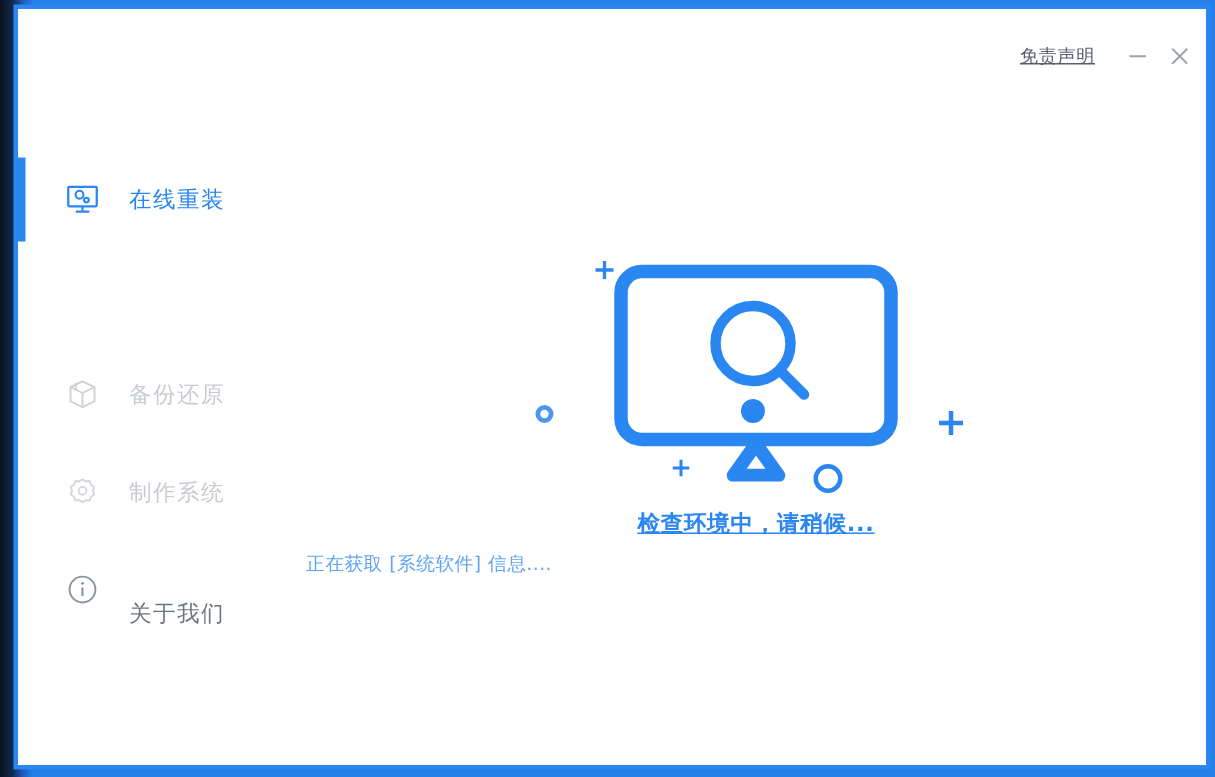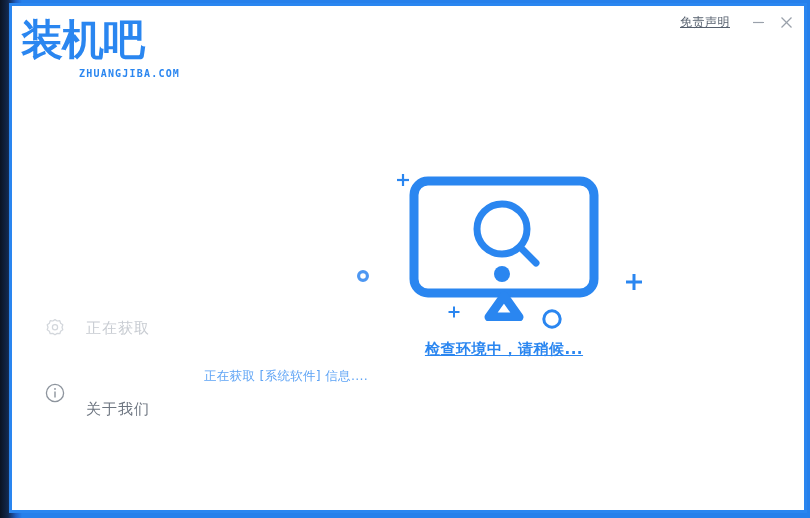--- a/index.html
+++ b/index.html
@@ -74,21 +74,21 @@
     left: 58px; top: 52px;
     font-family: "DejaVu Sans Mono", "Liberation Mono", monospace;
     font-size: 10px;
     font-weight: 700;
     color: #2a86f0;
     letter-spacing: 1.2px;
   }
 
   #titlebar-right {
     position: absolute;
-    right: 4px; top: 3px;
+    right: 4px; top: 18px;
     display: flex;
     align-items: center;
     height: 26px;
     justify-content: center;
   }
   #disclaimer-link {
     font-size: 12px;
     color: #555f6d;
     text-decoration: underline;
     cursor: pointer;
@@ -188,24 +188,20 @@
 
 <div id="app-window">
 
   <div id="frame-outer"></div>
   <div id="frame-blue"></div>
 
   <div id="client">
 
     <div id="titlebar">
 
-      <div id="logo">
-        <div id="logo-text">装机吧</div>
-        <div id="logo-sub">ZHUANGJIBA.COM</div>
-      </div>
 
       <div id="titlebar-right">
         <span id="disclaimer-link">免责声明</span>
 
         <span class="winbtn">
           <svg width="13" height="13" viewBox="0 0 13 13">
             <line x1="1" y1="6.5" x2="12" y2="6.5" stroke="#9aa1ab" stroke-width="1.2"></line>
           </svg>
         </span>
 
@@ -213,32 +209,57 @@
           <svg width="13" height="13" viewBox="0 0 13 13">
             <line x1="1.5" y1="1.5" x2="11.5" y2="11.5" stroke="#9aa1ab" stroke-width="1.2"></line>
             <line x1="11.5" y1="1.5" x2="1.5" y2="11.5" stroke="#9aa1ab" stroke-width="1.2"></line>
           </svg>
         </span>
       </div>
     </div>
 
     <div id="sidebar">
 
-
-
+      <div class="nav-item active" style="top:5px;">
+        <span class="nav-indicator"></span>
+        <span class="nav-icon">
+          <svg width="24" height="24" viewBox="0 0 24 24">
+            <rect x="2.5" y="3.5" width="19" height="13" rx="0.6" fill="none" stroke="#2a86f0" stroke-width="1.5"></rect>
+            <circle cx="10" cy="8.8" r="2.6" fill="none" stroke="#2a86f0" stroke-width="1.4"></circle>
+            <circle cx="14.6" cy="12.4" r="1.6" fill="none" stroke="#2a86f0" stroke-width="1.4"></circle>
+            <line x1="12" y1="16.5" x2="12" y2="19.5" stroke="#2a86f0" stroke-width="1.5"></line>
+            <line x1="7.5" y1="20" x2="16.5" y2="20" stroke="#2a86f0" stroke-width="1.5"></line>
+          </svg>
+        </span>
+        <span class="nav-label">在线重装</span>
+      </div>
+
+
+      <div class="nav-item" style="top:135px;">
+        <span class="nav-indicator"></span>
+        <span class="nav-icon">
+          <svg width="24" height="24" viewBox="0 0 24 24">
+            <path d="M12 3.2 L20 7 L20 16.5 L12 20.5 L4 16.5 L4 7 Z" fill="none" stroke="#cdd1d6" stroke-width="1.3"></path>
+            <path d="M4 7 L12 11 L20 7" fill="none" stroke="#cdd1d6" stroke-width="1.2"></path>
+            <line x1="12" y1="11" x2="12" y2="20.5" stroke="#cdd1d6" stroke-width="1.2"></line>
+            <path d="M7.5 4.3 L7.5 9.2" stroke="#cdd1d6" stroke-width="1.2"></path>
+          </svg>
+        </span>
+        <span class="nav-label">备份还原</span>
+      </div>
 
       <div class="nav-item" style="top:200px;">
         <span class="nav-indicator"></span>
         <span class="nav-icon">
           <svg width="24" height="24" viewBox="0 0 24 24">
             <path d="M12 3.6 L14.2 5 L16.8 4.7 L17.6 7.2 L19.8 8.7 L19 11.2 L19.8 13.7 L17.6 15.2 L16.8 17.7 L14.2 17.4 L12 18.8 L9.8 17.4 L7.2 17.7 L6.4 15.2 L4.2 13.7 L5 11.2 L4.2 8.7 L6.4 7.2 L7.2 4.7 L9.8 5 Z" fill="none" stroke="#d3d7dc" stroke-width="1.25" stroke-linejoin="round"></path>
             <circle cx="12" cy="11.2" r="2.6" fill="none" stroke="#d3d7dc" stroke-width="1.25"></circle>
           </svg>
         </span>
-        <span class="nav-label">正在获取</span>
+        <span class="nav-label">制作系统</span>
       </div>
 
       <div class="nav-item dark" style="top:265px;">
         <span class="nav-indicator"></span>
         <span class="nav-icon">
           <svg width="24" height="24" viewBox="0 0 24 24">
             <circle cx="12" cy="12" r="8.6" fill="none" stroke="#8d949d" stroke-width="1.3"></circle>
             <circle cx="12" cy="7.9" r="0.95" fill="#8d949d"></circle>
             <line x1="12" y1="10.6" x2="12" y2="16.4" stroke="#8d949d" stroke-width="1.4"></line>
           </svg>

